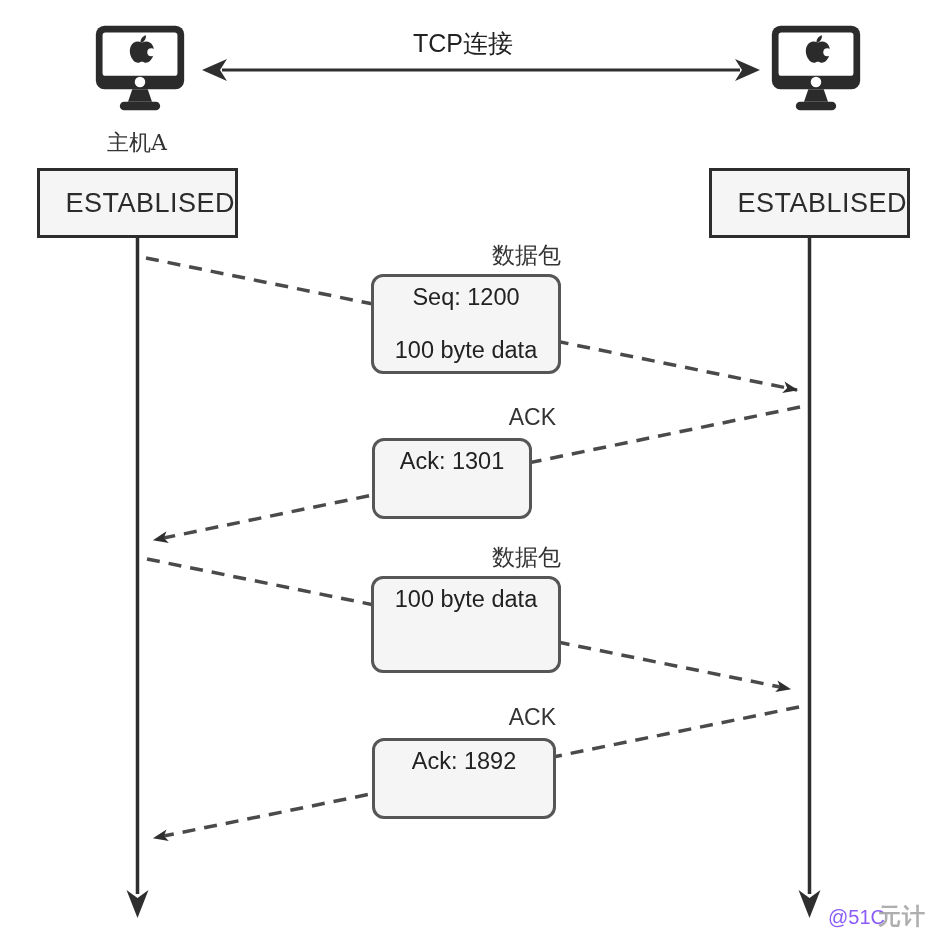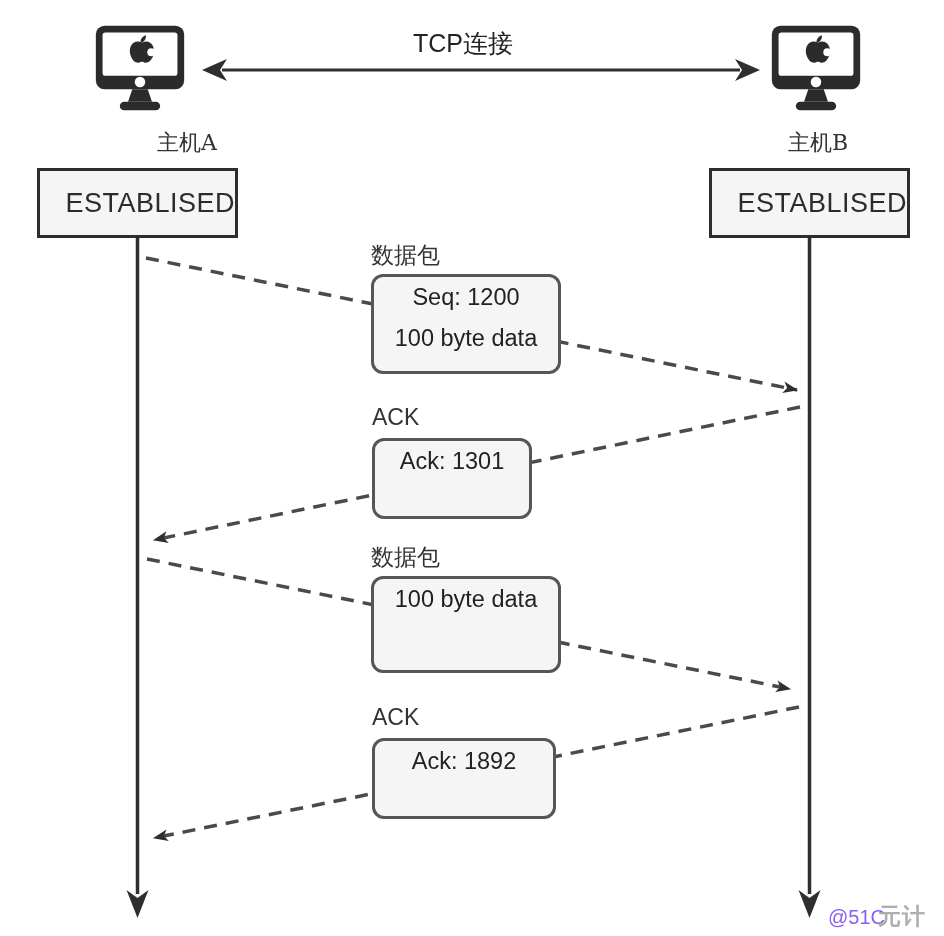--- a/index.html
+++ b/index.html
@@ -20,25 +20,25 @@
   }
   .state-box{
     position:absolute;box-sizing:border-box;background:var(--c-box_fill,#f5f5f5);
     border:3px solid #2d2d2d;display:flex;align-items:center;justify-content:flex-end;
     font-size:27px;color:#2b2b2b;letter-spacing:.5px;
   }
   .tcp-label{
     position:absolute;left:363px;top:27px;width:200px;text-align:center;
     font-size:25px;color:#222;
   }
-  .msg-title{position:absolute;text-align:left;font-size:23px;color:#333;}
+  .msg-title{position:absolute;text-align:right;font-size:23px;color:#333;}
   .msg-box{
     position:absolute;box-sizing:border-box;background:var(--c-box_fill,#f5f5f5);
     border:3.5px solid var(--c-box_border,#565656);border-radius:12px;
-    display:flex;flex-direction:column;align-items:center;justify-content:flex-start;
+    display:flex;flex-direction:column;align-items:center;justify-content:space-between;
     font-size:23.5px;color:var(--c-text,#222);line-height:41px;
   }
   .t0{left:371px;top:240px;width:190px;}
   .b0{left:371px;top:274px;width:190px;height:100px;}
   .t1{left:372px;top:404px;width:184px;}
   .b1{left:372px;top:438px;width:160px;height:81px;}
   .t2{left:371px;top:542px;width:190px;}
   .b2{left:371px;top:576px;width:190px;height:97px;}
   .t3{left:372px;top:704px;width:184px;}
   .b3{left:372px;top:738px;width:184px;height:81px;}
@@ -90,22 +90,21 @@
     </g>
 
     <line class="dashline" x1="146" y1="258" x2="797" y2="390" marker-end="url(#mArr)"></line>
     <line class="dashline" x1="800" y1="407" x2="154" y2="540" marker-end="url(#mArr)"></line>
     <line class="dashline" x1="147" y1="559" x2="790" y2="689" marker-end="url(#mArr)"></line>
     <line class="dashline" x1="799" y1="707" x2="154" y2="838" marker-end="url(#mArr)"></line>
   </svg>
 
   <div class="tcp-label">TCP连接</div>
 
-  <div class="host-label" style="left:57px;top:128px;text-align:right;">主机A</div>
-  <div class="host-label" style="left:738px;top:128px;">主机B</div>
+  <div class="host-label" style="left:57px;top:128px;">主机A</div>
 
   <div class="state-box" style="left:37px;top:168px;width:201px;height:70px;">
     <span>ESTABLISED</span>
   </div>
   <div class="state-box" style="left:709px;top:168px;width:201px;height:70px;">
     <span>ESTABLISED</span>
   </div>
 
   <div class="msg-title t0">数据包</div>
   <div class="msg-box b0">

